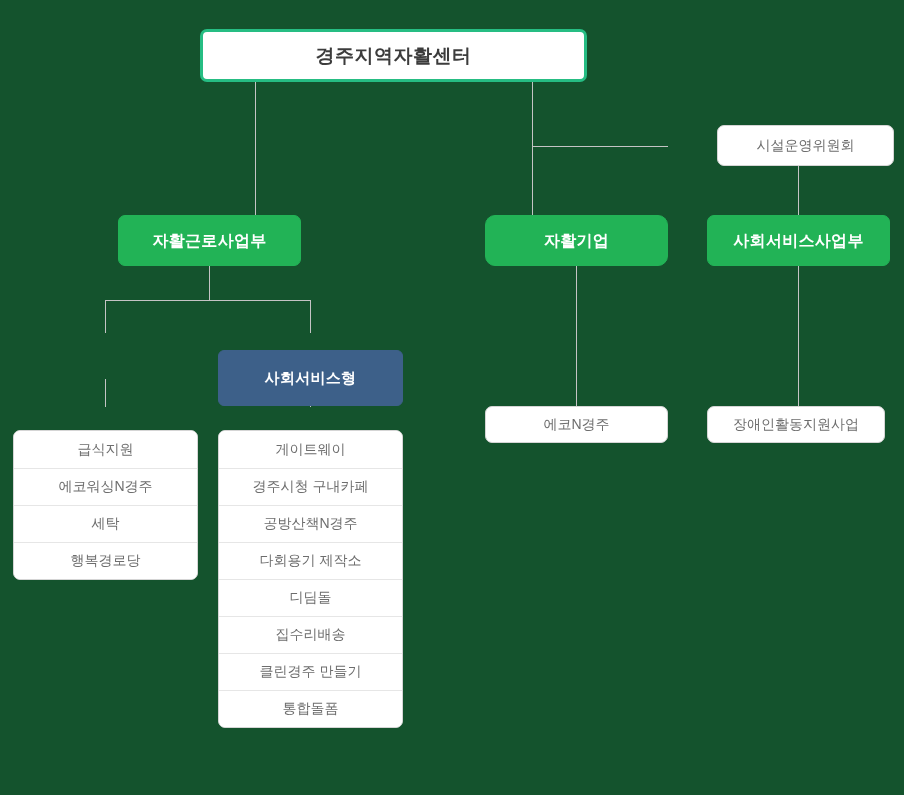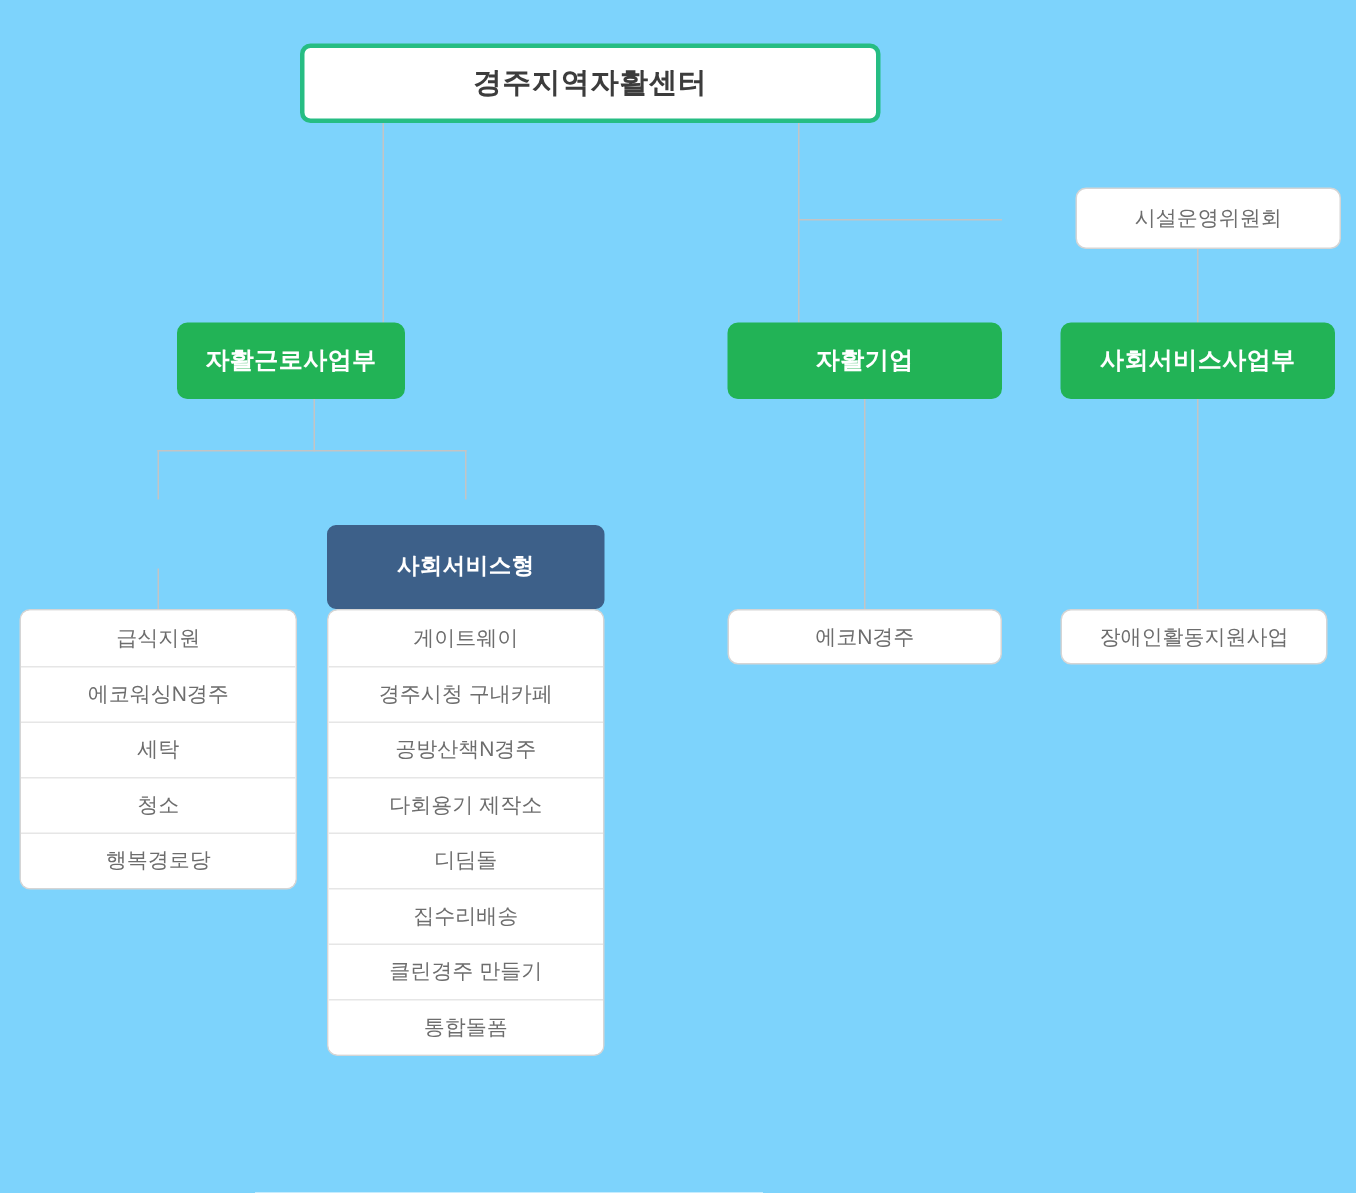--- a/index.html
+++ b/index.html
@@ -9,21 +9,21 @@
     background: #ffffff;
   }
   body {
     font-family: "Liberation Sans", "DejaVu Sans", sans-serif;
     -webkit-font-smoothing: antialiased;
   }
   #chart {
     position: relative;
     width: 904px;
     height: 795px;
-    background: #7dd3fc;
+    background: #14532d;
     overflow: hidden;
   }
 
   
   .line {
     position: absolute;
     background: #c4c4c4;
   }
   .line.v { width: 1px; }
   .line.h { height: 1px; }
@@ -83,20 +83,21 @@
   }
 
   
   .list {
     position: absolute;
     box-sizing: border-box;
     background: #ffffff;
     border: 1px solid #d5d5d5;
     border-radius: 7px;
     overflow: hidden;
+    margin-top: 24px;
   }
   .list-row {
     box-sizing: border-box;
     display: flex;
     align-items: center;
     justify-content: center;
     text-align: center;
     height: 37px;
     color: #6d6d6d;
     font-size: 14px;
@@ -135,25 +136,25 @@
   <div class="line v" style="left:798px; top:266px; height:141px;"></div>
 
   <div class="node node-root" style="left:200px; top:29px; width:387px; height:53px;">
     <span>경주지역자활센터</span>
   </div>
 
   <div class="node node-plain" style="left:669px; top:125px; width:177px; height:41px;margin-left:48px;">
     <span>시설운영위원회</span>
   </div>
 
-  <div class="node node-dept" style="left:118px; top:215px; width:152px; height:51px;">
+  <div class="node node-dept" style="left:118px; top:215px; width:183px; height:51px;">
     <span>자활근로사업부</span>
   </div>
 
-  <div class="node node-dept" style="left:485px; top:215px; width:183px; height:51px;">
+  <div class="node node-dept" style="left:485px; top:215px; width:183px; height:51px;border-radius:10px;">
     <span>자활기업</span>
   </div>
 
   <div class="node node-dept" style="left:707px; top:215px; width:183px; height:51px;">
     <span>사회서비스사업부</span>
   </div>
 
 
   <div class="node node-type" style="left:218px; top:350px; width:185px; height:56px;">
     <span>사회서비스형</span>
@@ -163,23 +164,20 @@
     <div class="list-row">
       <span>급식지원</span>
     </div>
     <div class="list-row">
       <span>에코워싱N경주</span>
     </div>
     <div class="list-row">
       <span>세탁</span>
     </div>
     <div class="list-row">
-      <span>청소</span>
-    </div>
-    <div class="list-row">
       <span>행복경로당</span>
     </div>
   </div>
 
   <div class="list" style="left:218px; top:406px; width:185px;">
     <div class="list-row">
       <span>게이트웨이</span>
     </div>
     <div class="list-row">
       <span>경주시청 구내카페</span>

